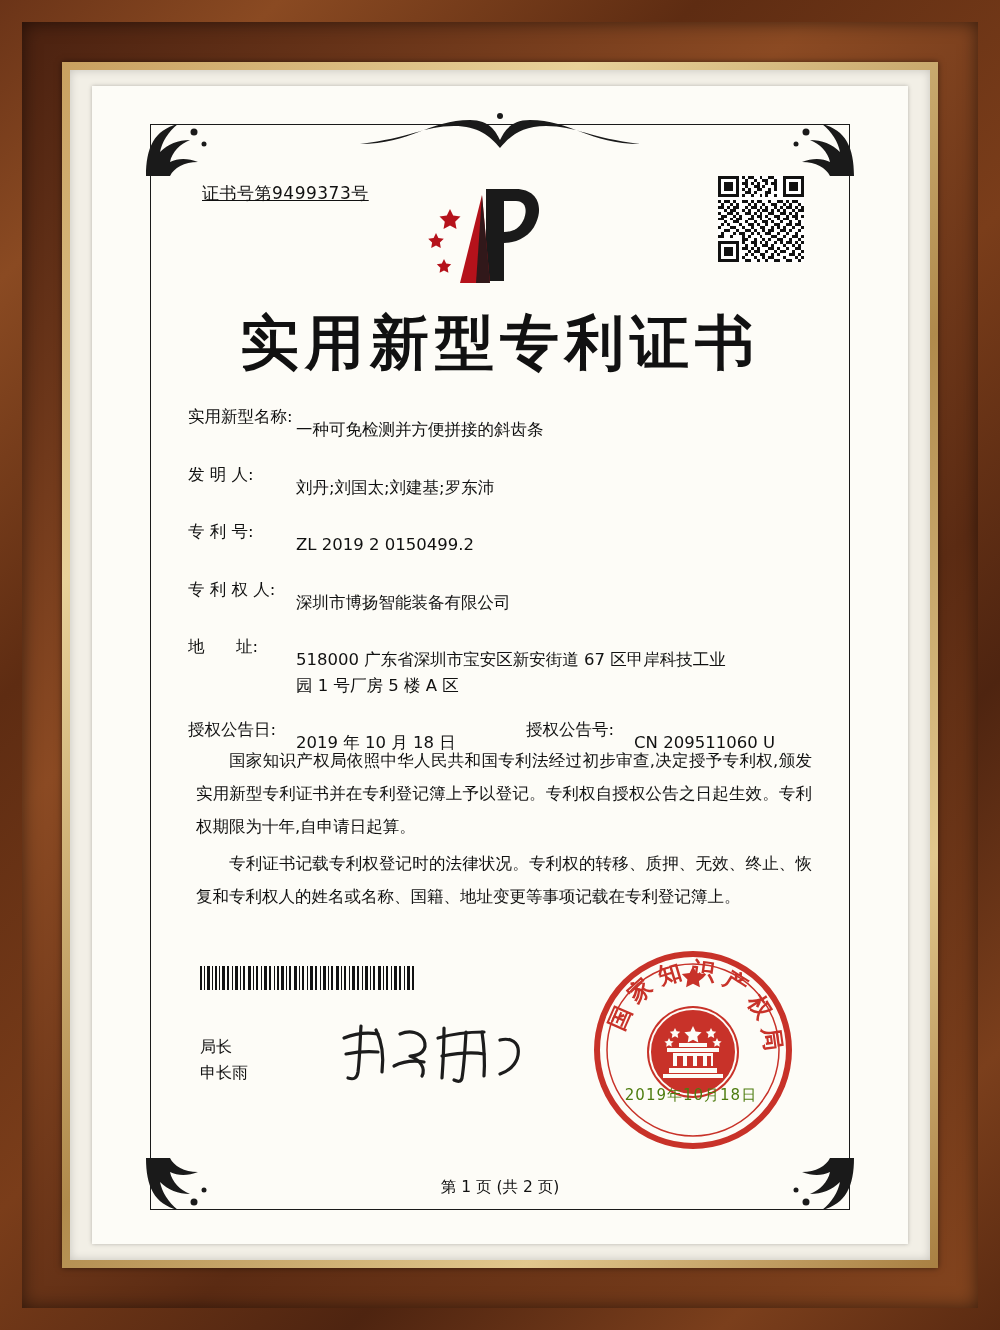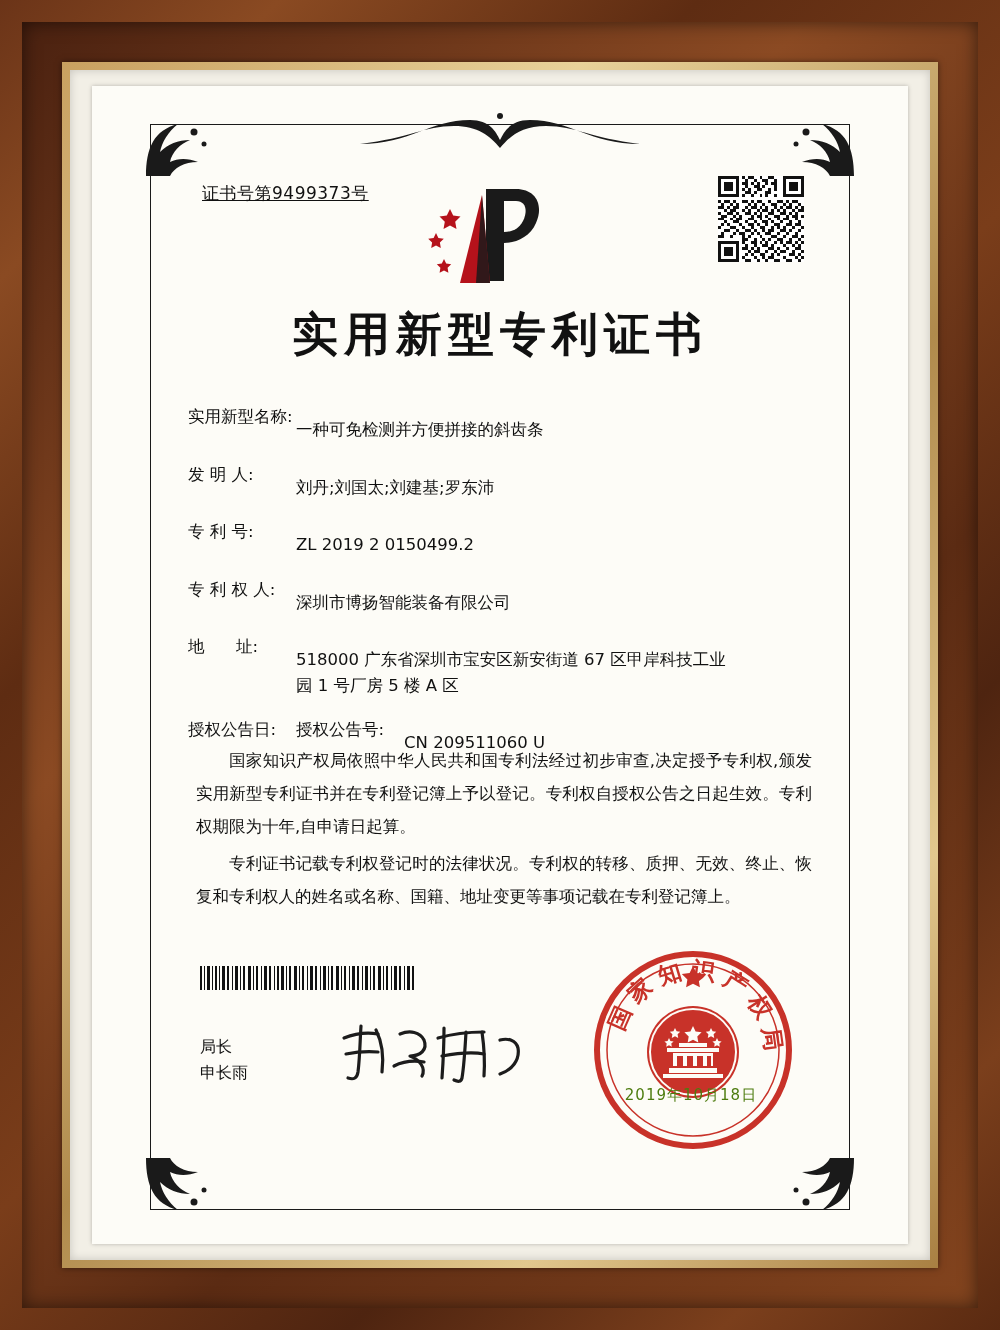--- a/index.html
+++ b/index.html
@@ -63,21 +63,21 @@
   }
   .logo{
     position:absolute;left:50%;top:95px;transform:translateX(-50%);
     width:160px;height:110px;
   }
   .qr{
     position:absolute;right:104px;top:90px;width:86px;height:86px;
   }
   .title{
     position:absolute;left:0;right:0;top:218px;text-align:center;
-    font-size:46px;font-weight:bold;letter-spacing:6px;color:#111;
+    font-size:59px;font-weight:bold;letter-spacing:6px;color:#111;
     font-family:"DejaVu Sans", sans-serif;
   }
 
   .fields{
     position:absolute;left:96px;top:320px;right:80px;
     font-family:"DejaVu Sans", sans-serif;
     font-size:16.5px;color:#111;
   }
   .field-row{display:flex;margin-bottom:21px;align-items:flex-start;}
   .field-label{
@@ -448,20 +448,21 @@
       <div class="field-row">
         <div class="field-label">地      址:</div>
         <div class="field-value">
           <div>518000  广东省深圳市宝安区新安街道 67 区甲岸科技工业</div>
           <div>园 1 号厂房 5 楼 A 区</div>
         </div>
       </div>
 
       <div class="field-row two">
         <div class="field-label">授权公告日:</div>
+        <div class="field-value" style="flex:0 0 230px;">2019 年 10 月 18 日</div>
         <div class="field-label" style="width:auto;flex:0 0 auto;margin-right:20px;">授权公告号:</div>
         <div class="field-value">CN 209511060 U</div>
       </div>
 
     </div>
 
     <div class="para-block">
       <p class="para">国家知识产权局依照中华人民共和国专利法经过初步审查,决定授予专利权,颁发实用新型专利证书并在专利登记簿上予以登记。专利权自授权公告之日起生效。专利权期限为十年,自申请日起算。</p>
       <p class="para">专利证书记载专利权登记时的法律状况。专利权的转移、质押、无效、终止、恢复和专利权人的姓名或名称、国籍、地址变更等事项记载在专利登记簿上。</p>
     </div>
@@ -575,15 +576,16 @@
           <path id="sealArc" d="M 102 102 m -72 0 a 72 72 0 1 1 144 0" fill="none"></path>
           <text font-family="DejaVu Sans, sans-serif" font-size="23" font-weight="bold" fill="#c1170d">
             <textPath href="#sealArc" startOffset="8%">国 家 知 识 产 权 局</textPath>
           </text>
           <path d="M102 18 l3.4 7 7.8 1.1 -5.6 5.5 1.3 7.7 -6.9-3.6 -6.9 3.6 1.3-7.7 -5.6-5.5 7.8-1.1 Z" fill="#c1170d"></path>
         </g>
       </svg>
     </div>
     <div class="seal-date">2019年10月18日</div>
 
+    <div class="page-no">第 1 页 (共 2 页)</div>
 
   </div>
 </div>
 
 </body></html>

